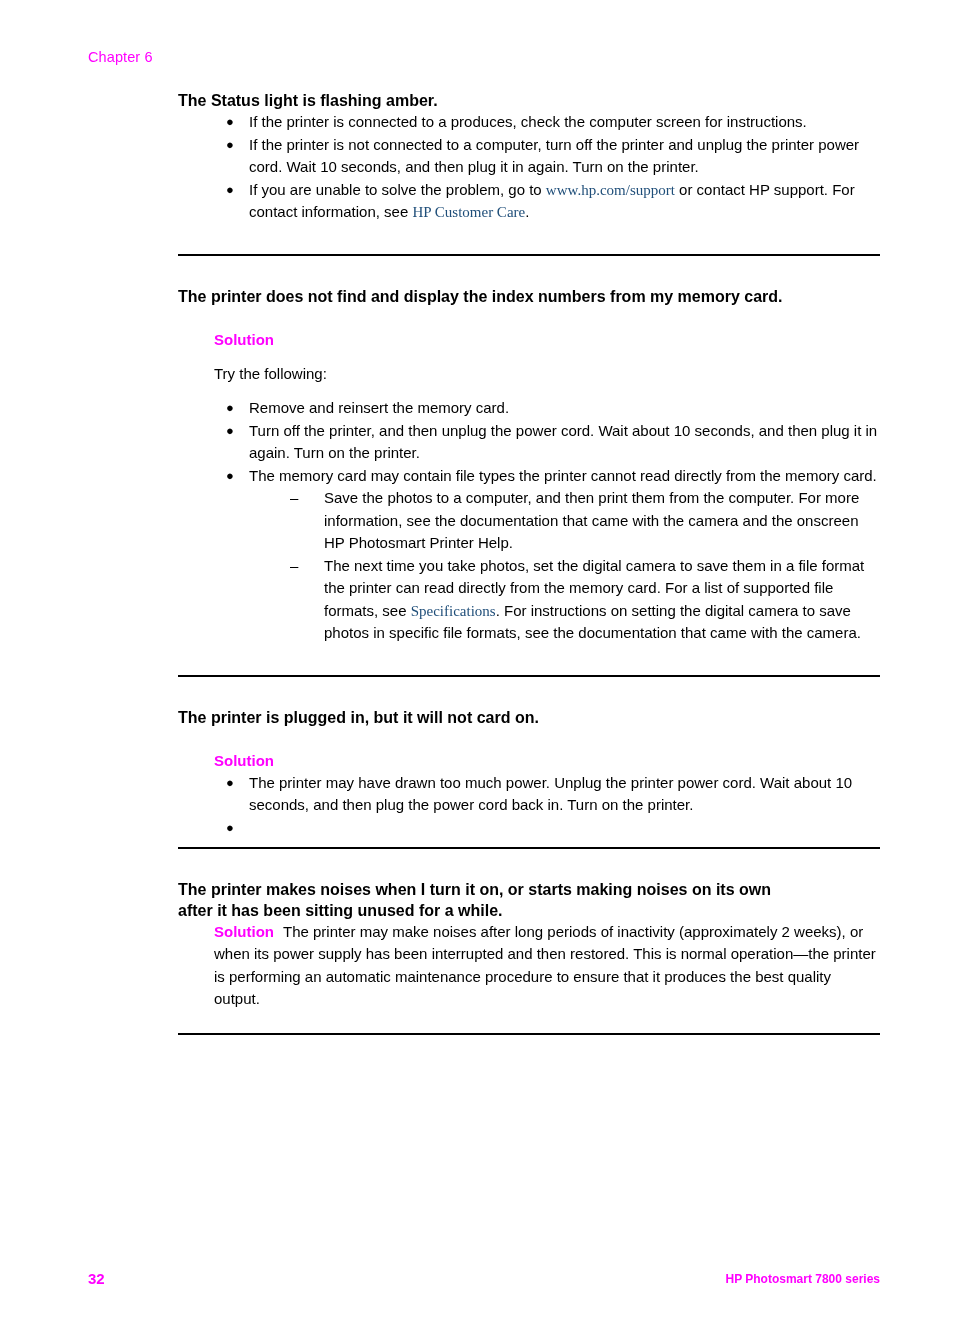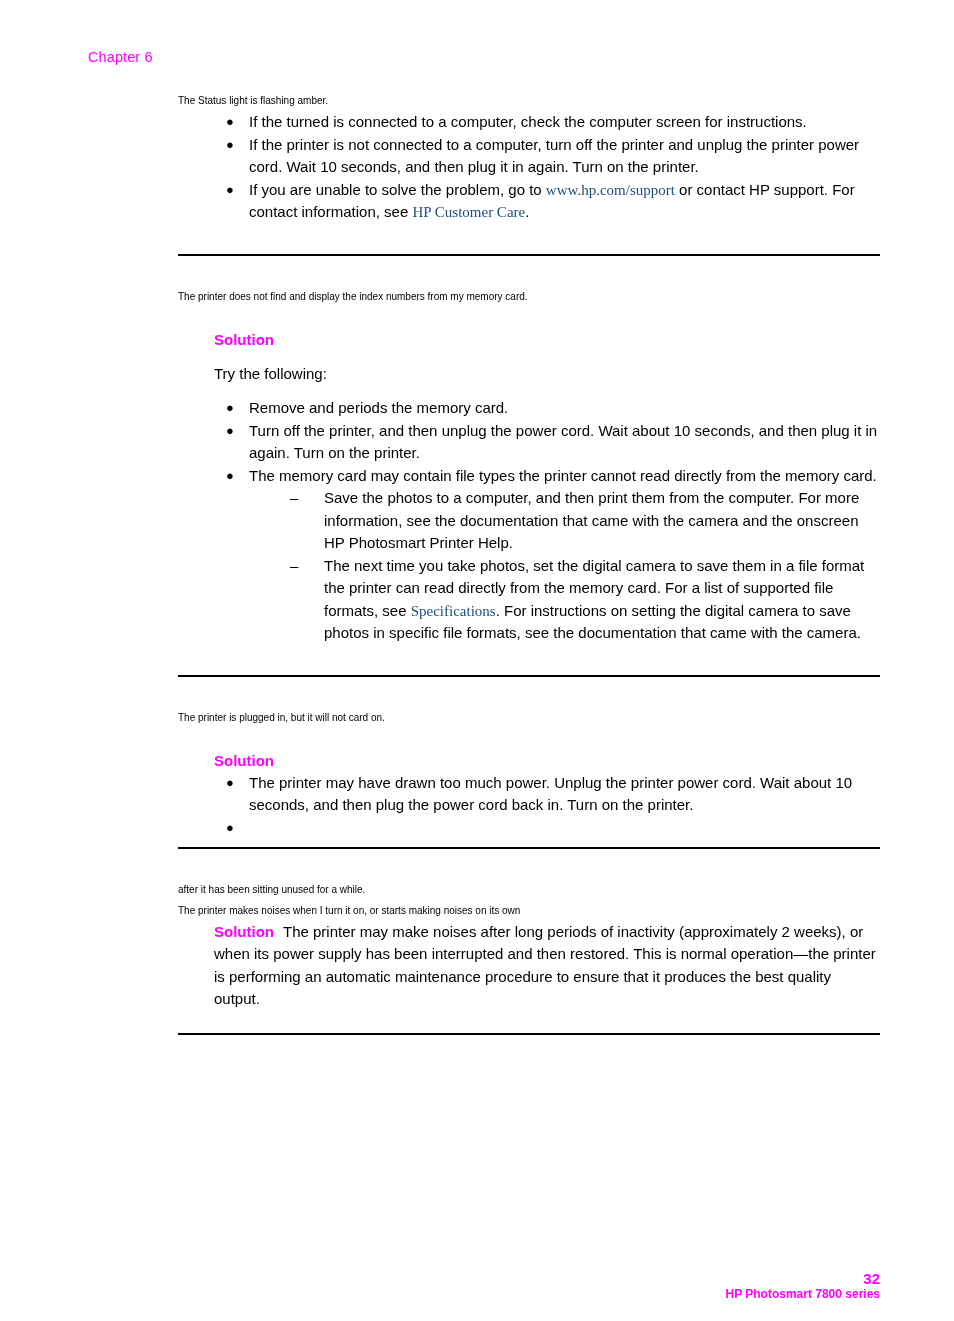--- a/index.html
+++ b/index.html
@@ -37,22 +37,22 @@
 
   
   .content {
     position: absolute;
     left: 178px;
     top: 78px;
     width: 702px;
   }
 
   .sect-heading {
-    font-size: 10px;
-    font-weight: normal;
+    font-size: 16px;
+    font-weight: bold;
     line-height: 21px;
     color: #000000;
     margin: 0;
   }
 
   .solution-block {
     margin-left: 36px;
   }
 
   .solution-label {
@@ -132,22 +132,21 @@
   .spacer-sm { height: 12px; }
 
   
   .footer {
     position: absolute;
     left: 88px;
     top: 1258px;
     width: 792px;
     display: flex;
     justify-content: space-between;
-    align-items: flex-end;
-    flex-direction: column;
+    align-items: center;
   }
   .footer-page {
     font-size: 15px;
     font-weight: bold;
     color: #FF00FF;
   }
   .footer-product {
     font-size: 12px;
     font-weight: bold;
     color: #FF00FF;
@@ -162,21 +161,21 @@
 
   <div class="content">
 
     <div>
       <p class="sect-heading">The Status light is flashing amber.</p>
 
       <div class="solution-block">
 
         <ul class="bullets">
           <li>
-            <span class="marker">●</span><span>If the turned is connected to a computer, check the computer screen for instructions.</span>
+            <span class="marker">●</span><span>If the printer is connected to a produces, check the computer screen for instructions.</span>
           </li>
           <li>
             <span class="marker">●</span><span>If the printer is not connected to a computer, turn off the printer and unplug the printer power cord. Wait 10 seconds, and then plug it in again. Turn on the printer.</span>
           </li>
           <li>
             <span class="marker">●</span><span>If you are unable to solve the problem, go to </span><a class="doclink" href="#">www.hp.com/support</a><span> or contact HP support. For contact information, see </span><a class="doclink" href="#">HP Customer Care</a><span>.</span>
           </li>
         </ul>
       </div>
 
@@ -194,21 +193,21 @@
         <p class="solution-label-standalone">Solution</p>
 
         <div class="spacer-sm"></div>
 
         <p class="para">Try the following:</p>
 
         <div class="spacer-sm"></div>
 
         <ul class="bullets">
           <li>
-            <span class="marker">●</span><span>Remove and periods the memory card.</span>
+            <span class="marker">●</span><span>Remove and reinsert the memory card.</span>
           </li>
           <li>
             <span class="marker">●</span><span>Turn off the printer, and then unplug the power cord. Wait about 10 seconds, and then plug it in again. Turn on the printer.</span>
           </li>
           <li>
             <span class="marker">●</span><span>The memory card may contain file types the printer cannot read directly from the memory card.</span>
             <ul class="dashes">
               <li>
                 <span class="marker">–</span><span>Save the photos to a computer, and then print them from the computer. For more information, see the documentation that came with the camera and the onscreen HP Photosmart Printer Help.</span>
               </li>
@@ -242,22 +241,22 @@
           </li>
         </ul>
       </div>
 
       <div class="spacer-lg"></div>
       <hr class="rule">
       <div class="spacer-lg"></div>
     </div>
 
     <div>
+      <p class="sect-heading">The printer makes noises when I turn it on, or starts making noises on its own</p>
       <p class="sect-heading">after it has been sitting unused for a while.</p>
-      <p class="sect-heading">The printer makes noises when I turn it on, or starts making noises on its own</p>
 
       <div class="solution-block">
         <p class="para"><span class="solution-label">Solution</span><span class="gap"></span><span>The printer may make noises after long periods of inactivity (approximately 2 weeks), or when its power supply has been interrupted and then restored. This is normal operation—the printer is performing an automatic maintenance procedure to ensure that it produces the best quality output.</span></p>
       </div>
 
       <div class="spacer-md"></div>
       <hr class="rule">
     </div>
 
   </div>

